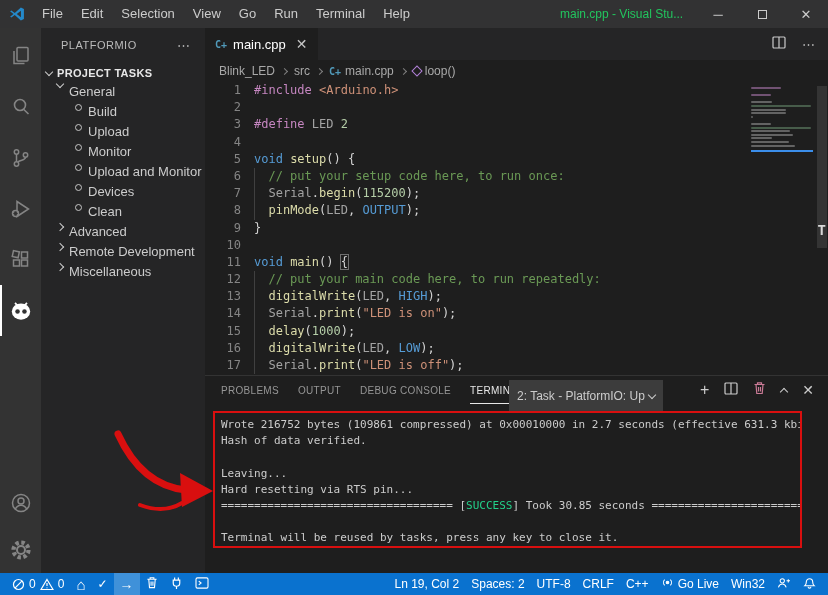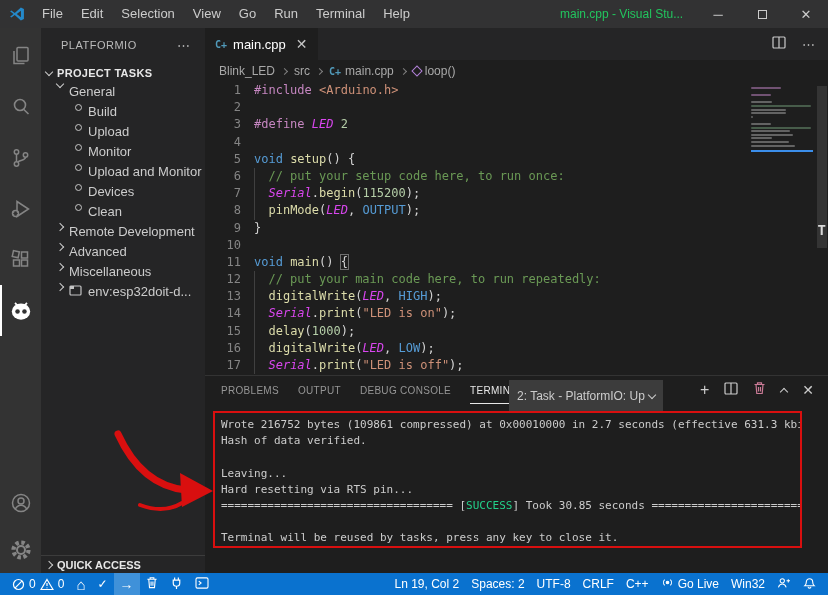--- a/index.html
+++ b/index.html
@@ -58,21 +58,21 @@
   .bc-item { display:flex; align-items:center; gap:4px; cursor:pointer; }
   .method-icon { width:8px; height:8px; border:1.3px solid #b180d7; transform:rotate(45deg); display:inline-block; }
 
   
   .code-area { height:293px; position:relative; overflow:hidden; flex-shrink:0; }
   .code-line { display:flex; height:17.2px; line-height:17.2px; font-family:"DejaVu Sans Mono",monospace; font-size:12px; white-space:pre; }
   .ln { width:36px; text-align:right; color:#858585; flex-shrink:0; }
   .code-text { margin-left:13px; position:relative; }
   .guided .code-text::before { content:""; position:absolute; left:0; top:0; bottom:0; border-left:1px solid #404040; }
   .tok-pp  { color:#c586c0; } .tok-str { color:#ce9178; } .tok-kw { color:#569cd6; }
-  .tok-const { color:#569cd6; } .tok-var { color:#d946ef;font-style:italic; } .tok-fn { color:#dcdcaa; }
+  .tok-const { color:#569cd6; } .tok-var { color:#a3a3a3; } .tok-fn { color:#dcdcaa; }
   .tok-num { color:#b5cea8; } .tok-cm { color:#6a9955; } .tok-t { color:#d4d4d4; }
   .tok-brk { color:#d4d4d4; outline:1px solid #6e6e6e; }
 
   .minimap { position:absolute; right:15px; top:5px; width:62px; }
   .mini-bar { height:2px; margin-bottom:1.6px; background:#7b7b7b; opacity:.75; border-radius:1px; }
   .mini-cursor { height:2px; width:62px; background:#3b8eea; margin-top:3px; }
   .scrollbar-track { position:absolute; right:0; top:0; width:13px; height:100%; }
   .scroll-thumb { position:absolute; top:4px; right:1px; width:10px; height:162px; background:rgba(121,121,121,0.25); }
   .stray-letter { position:absolute; right:2px; top:140px; color:#d8d8d8; font-size:14px; font-weight:bold; font-family:"DejaVu Sans Mono",monospace; }
 
@@ -235,45 +235,31 @@
           <div class="tree-row lvl2">
             <span class="bullet"></span>
             <span>Devices</span>
           </div>
           <div class="tree-row lvl2">
             <span class="bullet"></span>
             <span>Clean</span>
           </div>
           <div class="tree-row lvl1">
             <span class="chev right"></span>
-            <span>Remote Development</span>
+            <span>Advanced</span>
           </div>
           <div class="tree-row lvl1">
             <span class="chev right"></span>
-            <span>Advanced</span>
+            <span>Remote Development</span>
           </div>
           <div class="tree-row lvl1">
             <span class="chev right"></span>
             <span>Miscellaneous</span>
           </div>
-          <div class="tree-row lvl1">
-            <span class="chev right"></span>
-            <span class="board-icon">
-              <svg width="13" height="12" viewBox="0 0 13 12" fill="none" stroke="#c5c5c5" stroke-width="1.2">
-                <rect x="1" y="2" width="11" height="9" rx="1"></rect>
-                <rect x="1" y="2" width="4" height="3" fill="#c5c5c5" stroke="none"></rect>
-              </svg>
-            </span>
-            <span>env:esp32doit-d...</span>
-          </div>
-        </div>
-      <div class="sidebar-footer">
-        <span class="chev right"></span>
-        <span>QUICK ACCESS</span>
-      </div>
+        </div>
     </div>
 
     <div class="editor-col">
 
       <div class="tabbar">
         <div class="tab">
           <span class="cpp-icon"></span>
           <span>main.cpp</span>
           <span class="tab-close">✕</span>
         </div>

